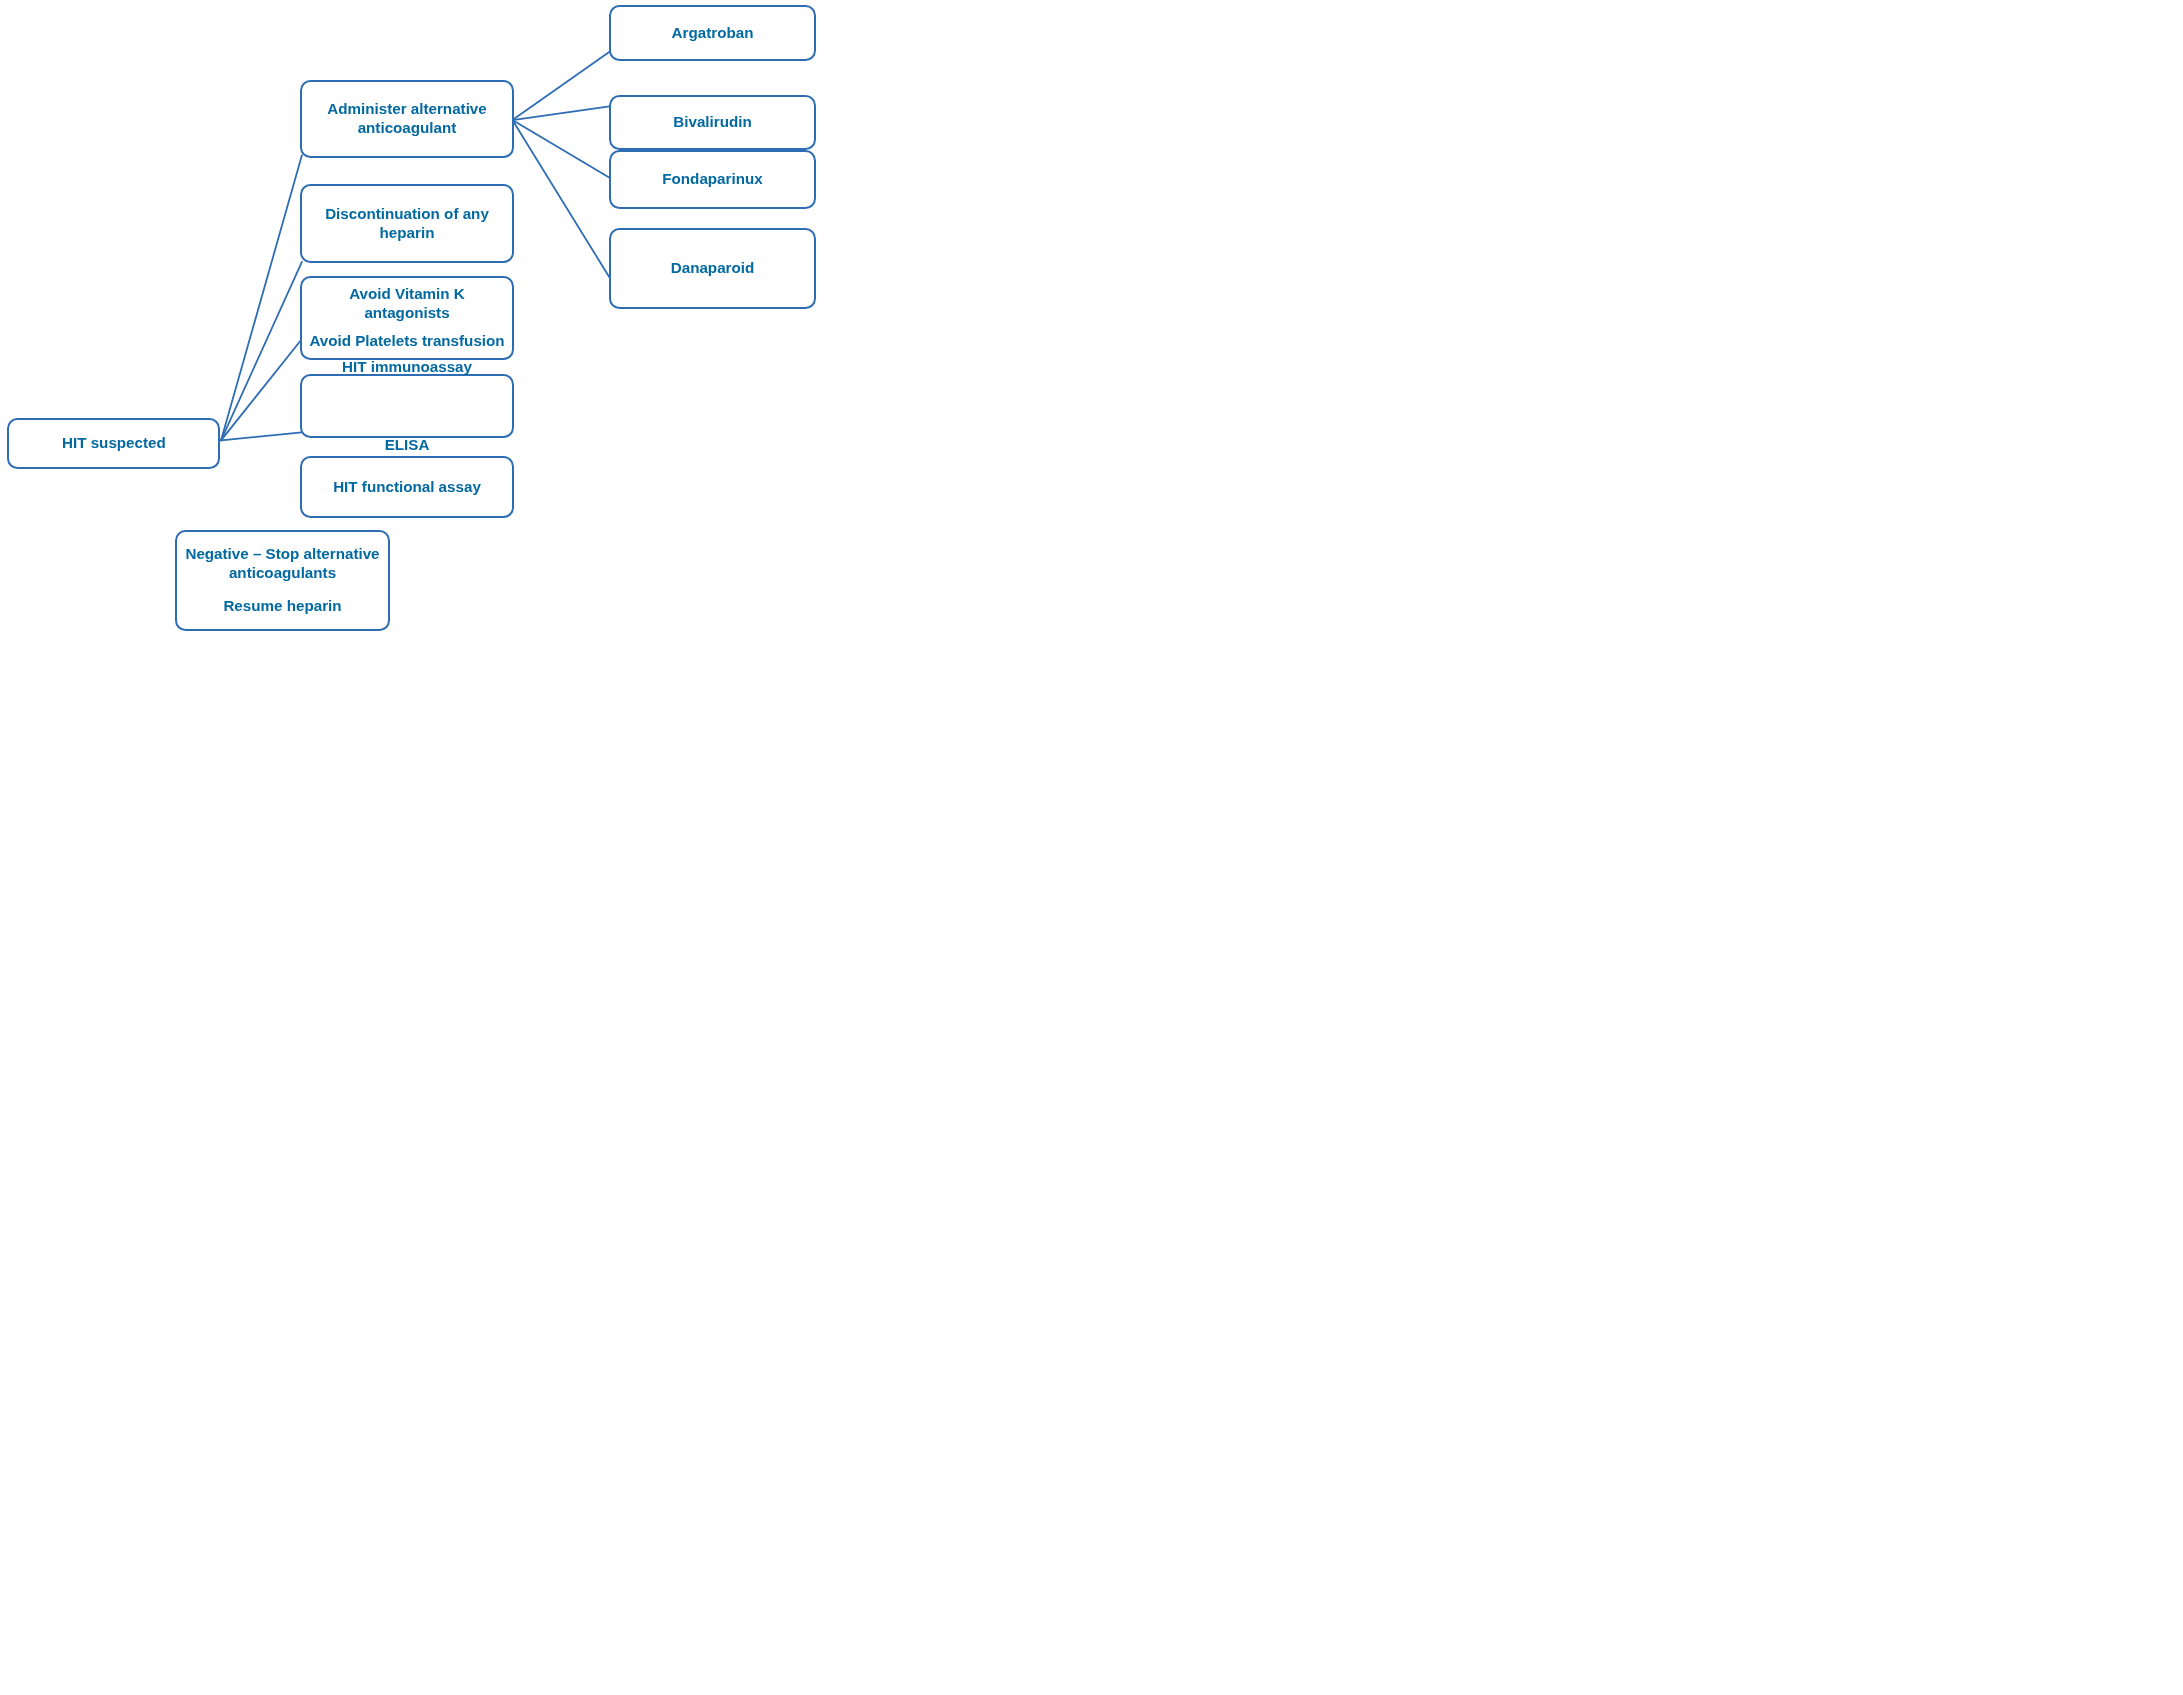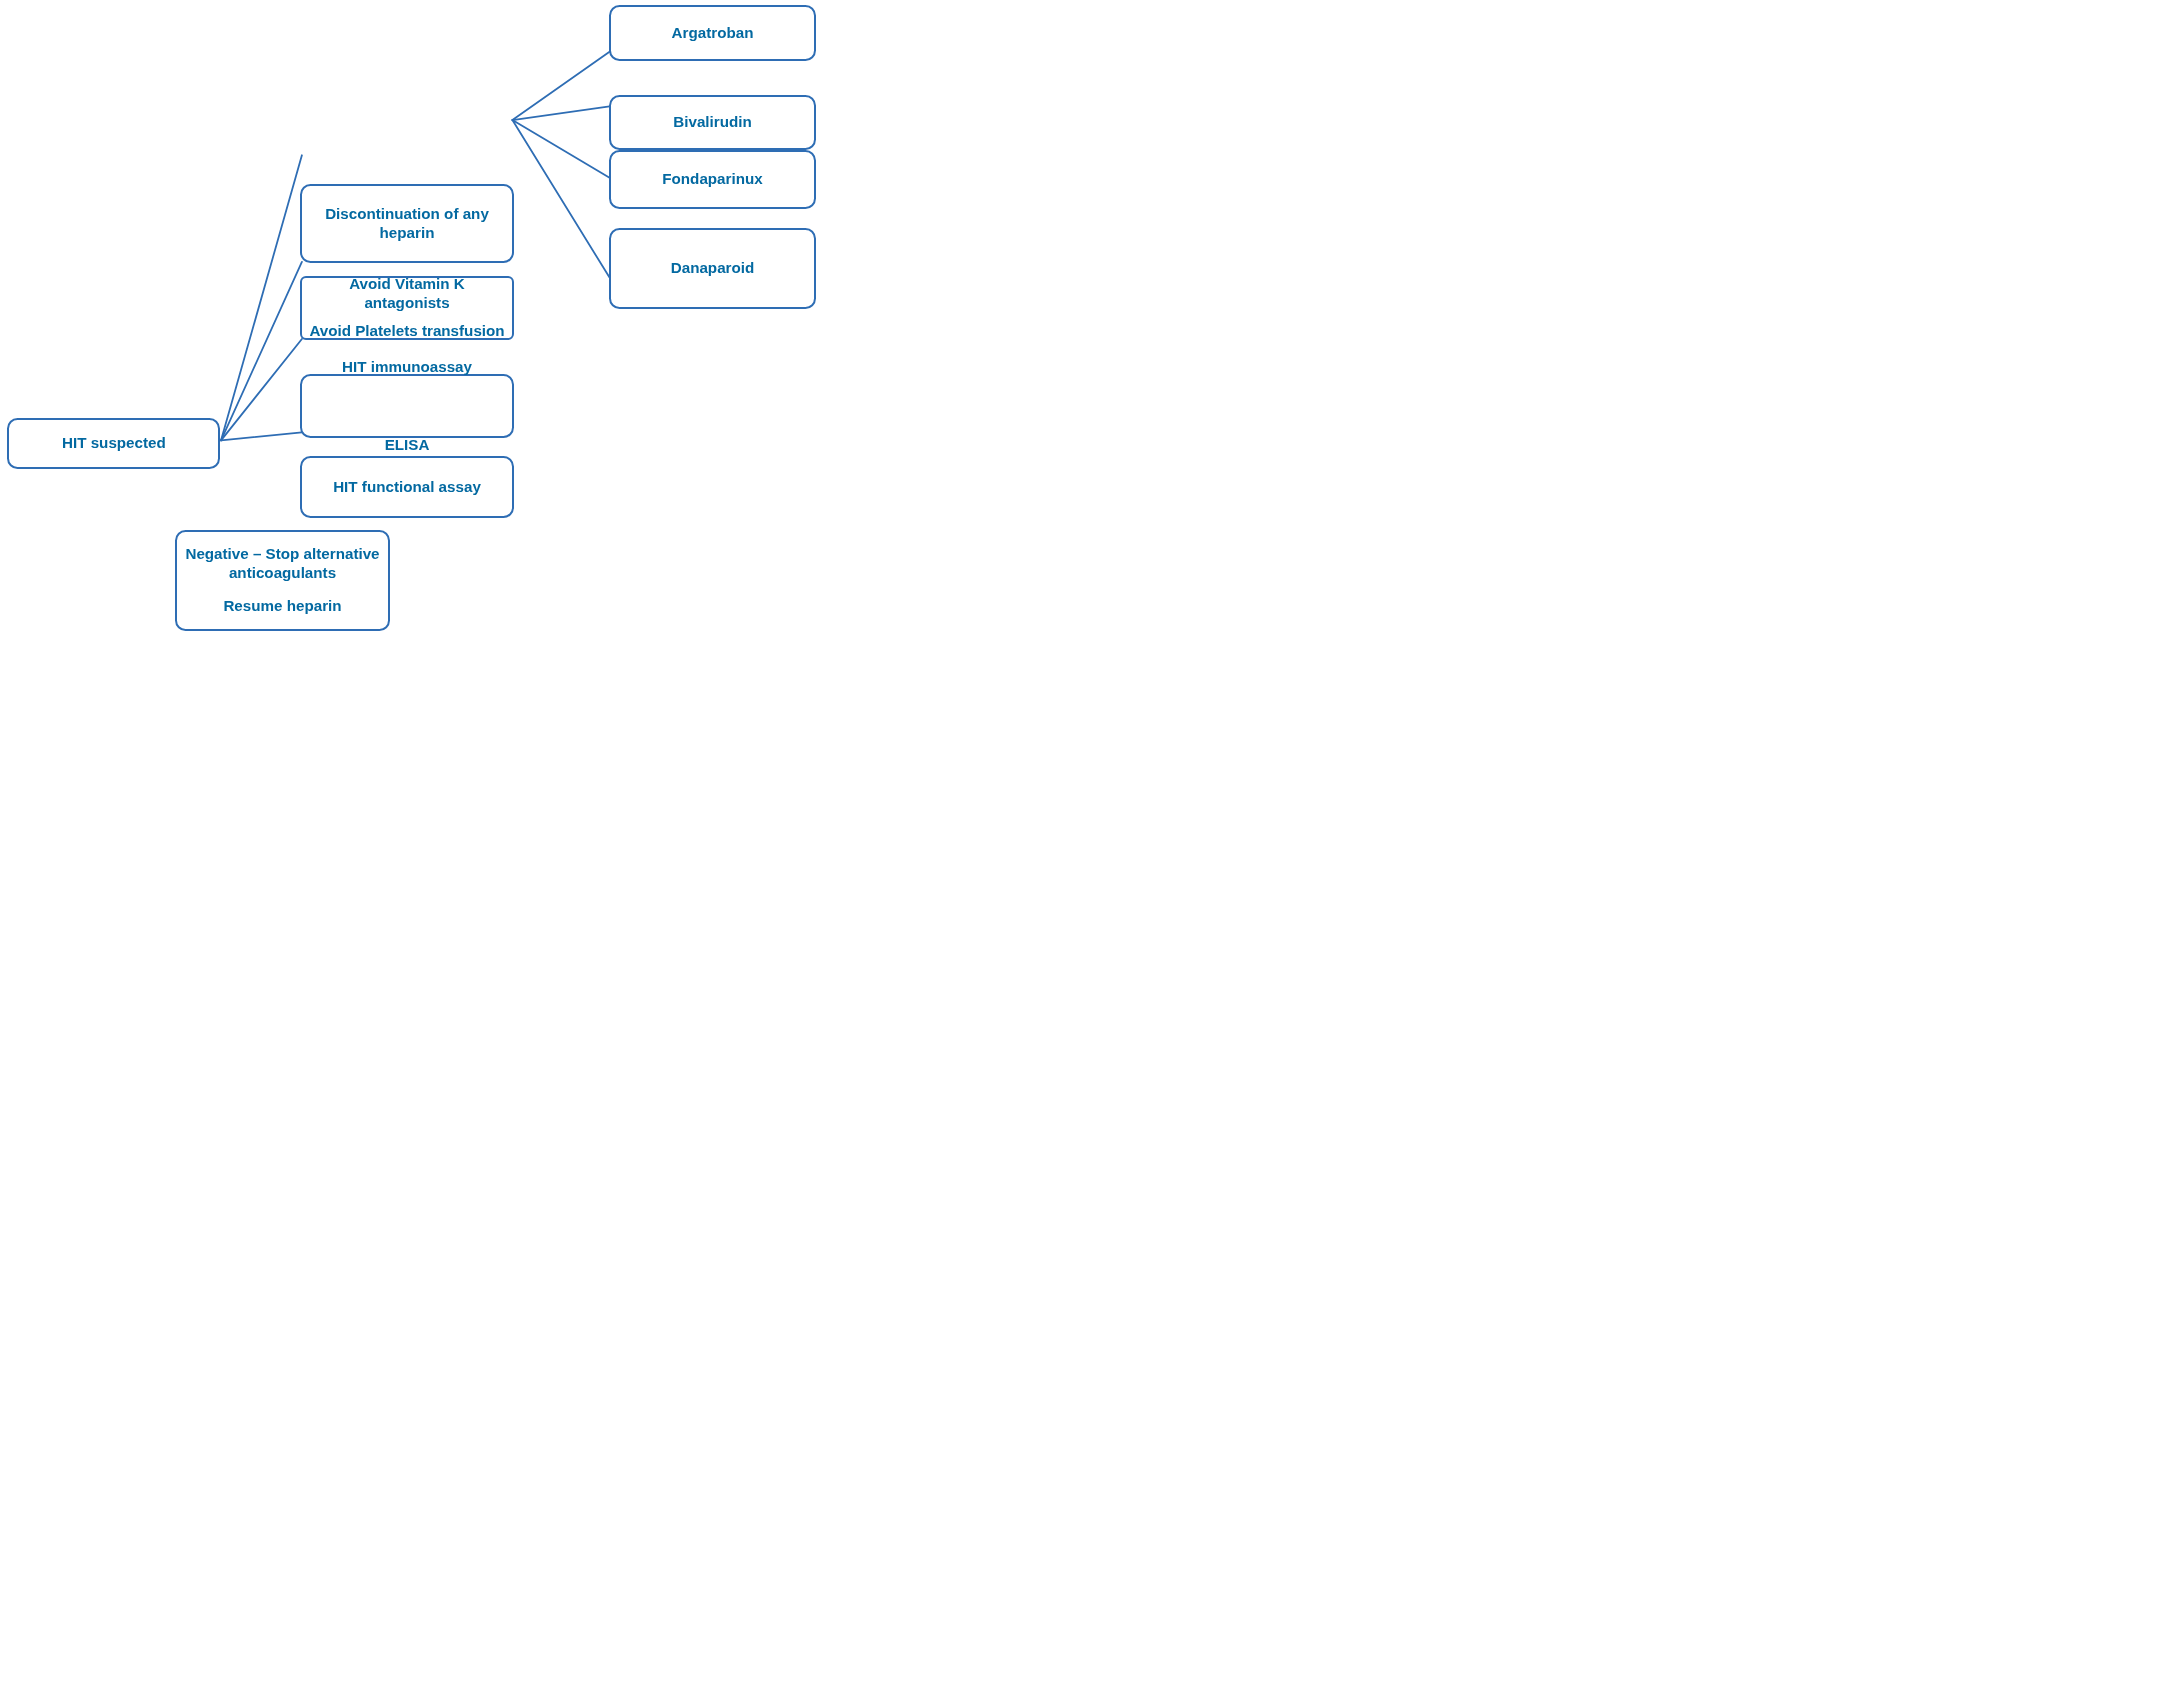--- a/index.html
+++ b/index.html
@@ -58,26 +58,29 @@
       <line x1="976" y1="228" x2="1161" y2="202" stroke="#2e6db4"></line>
       <line x1="976" y1="228" x2="1161" y2="338" stroke="#2e6db4"></line>
       <line x1="976" y1="228" x2="1161" y2="528" stroke="#2e6db4"></line>
     </g>
   </svg>
 
   <div class="node" style="left:7.4px; top:418px; width:213px; height:51px;">
     <div class="para">HIT suspected</div>
   </div>
 
+  <div class="node" style="left:300px; top:80px; width:214px; height:78px;">
+    <div class="para">Administer alternative anticoagulant</div>
+  </div>
 
   <div class="node" style="left:300px; top:184px; width:214px; height:79px;">
     <div class="para">Discontinuation of any heparin</div>
   </div>
 
-  <div class="node" style="left:300px; top:276px; width:214px; height:64px;border-radius:6px;">
+  <div class="node" style="left:300px; top:276px; width:214px; height:84px;">
     <div class="para">Avoid Vitamin K antagonists</div>
     <div class="para">Avoid Platelets transfusion</div>
   </div>
 
   <div class="node gap-lg" style="left:300px; top:374px; width:214px; height:64px;gap:45px;">
     <div class="para">HIT immunoassay</div>
     <div class="para">ELISA</div>
   </div>
 
   <div class="node" style="left:300px; top:456px; width:214px; height:62px;">

